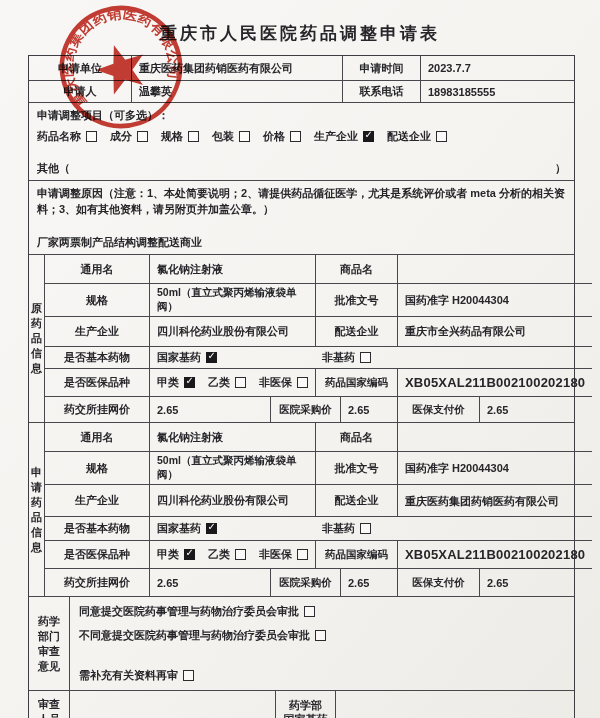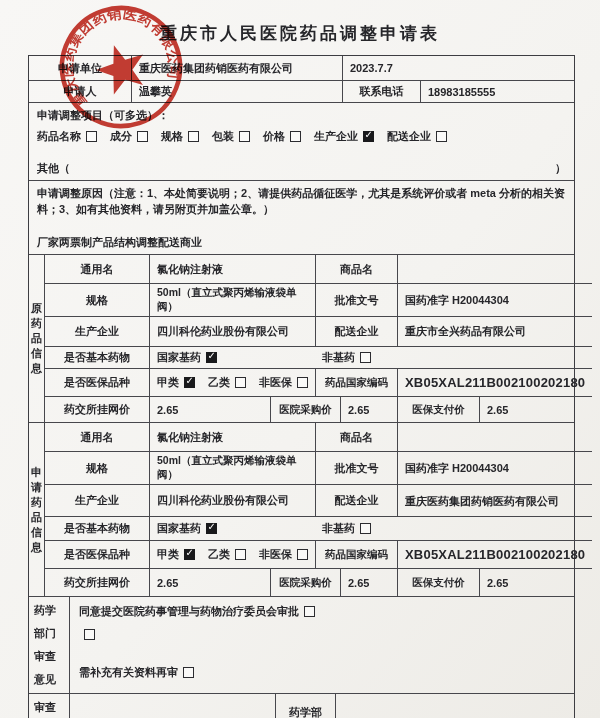--- a/index.html
+++ b/index.html
@@ -12,22 +12,22 @@
   .table{position:absolute;left:28px;top:55px;width:547px;border:1.6px solid #3d3d42;font-size:11px;font-weight:600}
   .tr{display:flex;border-top:1px solid #47474c}
   .tr:first-child{border-top:none}
   .td{border-left:1px solid #47474c;min-height:100%}
   .td:first-child{border-left:none}
   .lbl{display:flex;align-items:center;justify-content:center;text-align:right;padding:2px}
   .val{display:flex;align-items:center;padding:2px 7px}
   .full{flex:1;padding:4px 8px;line-height:16px}
   .vcell{width:30px;display:flex;align-items:center;justify-content:center;text-align:center;
          padding:2px;word-break:break-all;line-height:15px}
-  .vcell2{width:40px;display:flex;align-items:center;justify-content:center;
-          padding:2px 5px;word-break:break-all;line-height:23px}
+  .vcell2{width:40px;display:flex;align-items:center;justify-content:center;text-align:center;
+          padding:2px 5px;word-break:break-all;line-height:15px}
   .brows{flex:1;display:flex;flex-direction:column;border-left:1px solid #47474c}
   .brow{display:flex;border-top:1px solid #47474c}
   .brow:first-child{border-top:none}
   .bc{border-left:1px solid #47474c}
   .bc:first-child{border-left:none}
   .cB{width:104px}.cC{width:166px}.cD{width:82px}.cE{flex:1}
   .p1{width:121px}.pl2{width:70px}.p2{width:57px}.pl3{width:82px}.p3{flex:1}
   .cb{width:11px;height:11px;border:1.3px solid #2c2c30;display:inline-block;vertical-align:-2px;
       background:rgba(255,255,255,.55);position:relative;margin-left:5px;flex:none}
   .cb.checked{background:#19191b;border-color:#19191b}
@@ -43,20 +43,21 @@
 
 <div class="page">
 
   <div class="title">重庆市人民医院药品调整申请表</div>
 
   <div class="table">
 
     <div class="tr" style="min-height:24px">
       <div class="td lbl" style="width:102px">申请单位</div>
       <div class="td val" style="width:211px">重庆医药集团药销医药有限公司</div>
+      <div class="td lbl" style="width:78px">申请时间</div>
       <div class="td val" style="flex:1">2023.7.7</div>
     </div>
 
     <div class="tr" style="min-height:22px">
       <div class="td lbl" style="width:102px">申请人</div>
       <div class="td val" style="width:211px">温攀英</div>
       <div class="td lbl" style="width:78px">联系电话</div>
       <div class="td val" style="flex:1">18983185555</div>
     </div>
 
@@ -182,21 +183,21 @@
           <div class="bc pl3 lbl small">医保支付价</div>
           <div class="bc p3 val">2.65</div>
         </div>
       </div>
     </div>
 
     <div class="tr" style="min-height:76px">
       <div class="td vcell2">药学部门审查意见</div>
       <div class="td" style="flex:1;padding:7px 9px">
         <div><span>同意提交医院药事管理与药物治疗委员会审批</span><span class="cb"></span></div>
-        <div style="margin-top:9px"><span class="cb"></span></div>
+        <div style="margin-top:9px"><span>不同意提交医院药事管理与药物治疗委员会审批</span><span class="cb"></span></div>
         <div style="margin-top:25px"><span>需补充有关资料再审</span><span class="cb"></span></div>
       </div>
     </div>
 
     <div class="tr" style="min-height:42px">
       <div class="td vcell2">审查人员</div>
       <div class="td val" style="width:206px"></div>
       <div class="td lbl" style="width:60px;flex-direction:column;line-height:14px">
         <span>药学部</span>
         <span>国家基药</span>

